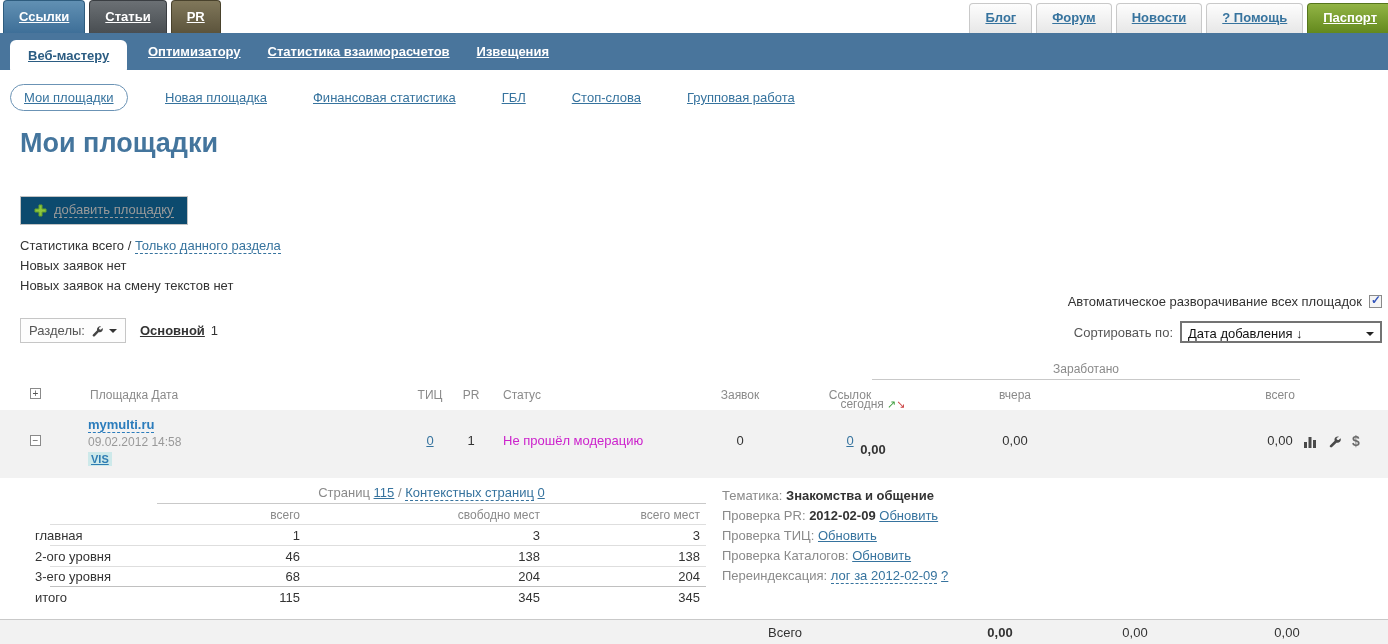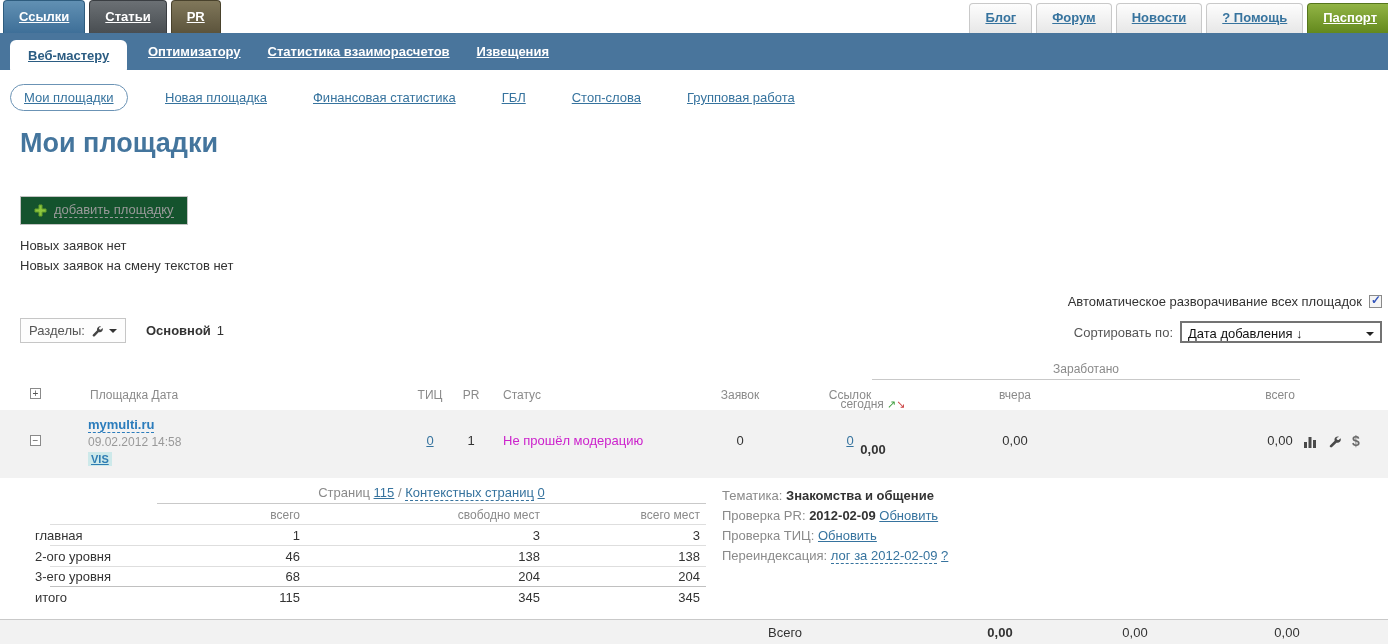--- a/index.html
+++ b/index.html
@@ -31,35 +31,35 @@
   
   .subnav-pill { position:absolute; left:10px; top:84px; border:1px solid #6b93b5; border-radius:14px;
                  padding:5px 13px; color:#36739E; text-decoration:underline; font-weight:normal; cursor:pointer; }
   .subnav-links { position:absolute; left:165px; top:90px; display:flex; gap:46px; }
   .subnav-links span { color:#36739E; text-decoration:underline; cursor:pointer; white-space:nowrap; }
 
   .page-title { position:absolute; left:20px; top:128px; font-size:27px; color:#44759D; }
 
   
   .add-btn { position:absolute; left:20px; top:196px; display:flex; align-items:center; gap:7px;
-             border:1px solid #c2c2c2; background:#14532d; padding:5px 13px 6px; cursor:pointer; }
+             border:1px solid #c2c2c2; background:#0c4a6e; padding:5px 13px 6px; cursor:pointer; }
   .add-btn .lbl { color:#9a9a9a; border-bottom:1px dashed #9a9a9a; }
   .stats { position:absolute; left:20px; top:236px; line-height:20px; color:#333; }
   .link { color:#36739E; text-decoration:underline; cursor:pointer; }
   .link-dashed { color:#36739E; text-decoration:none; border-bottom:1px dashed #36739E; cursor:pointer; }
 
   
   .auto-expand { position:absolute; right:6px; top:294px; display:flex; align-items:center; gap:7px; }
   .checkbox { width:13px; height:13px; border:1px solid #8a8a8a; background:#f4f4f4; position:relative; cursor:pointer; }
   .checkbox::before { content:"✓"; position:absolute; left:1px; top:-3px; font-size:12px; font-weight:bold; color:#3355bb; }
   .sections-row { position:absolute; left:20px; top:318px; display:flex; align-items:center; }
   .sections-btn { display:inline-flex; align-items:center; gap:6px; border:1px solid #c6c6c6; background:#fdfdfd;
                   padding:4px 8px; color:#555; cursor:pointer; }
   .caret { width:0; height:0; border-left:4px solid transparent; border-right:4px solid transparent; border-top:4px solid #333; }
-  .section-name { font-weight:bold; margin-left:20px; }
+  .section-name { font-weight:bold; margin-left:14px;text-decoration:underline; }
   .section-count { margin-left:6px; }
   .sort-row { position:absolute; right:6px; top:321px; display:flex; align-items:center; gap:7px; }
   .sort-label { color:#555; }
   .select { position:relative; width:202px; height:22px; border:2px solid #737373; background:#fff; cursor:pointer; }
   .select .val { position:absolute; left:6px; top:3px; font-size:13px; color:#111; }
   .select .caret { position:absolute; right:6px; top:9px; border-top-color:#222; }
 
   
   .hdr { position:absolute; font-size:12px; color:#8a8a8a; }
   .earned-label { left:872px; width:428px; top:362px; text-align:center; }
@@ -158,20 +158,21 @@
   <h1 class="page-title">Мои площадки</h1>
 
   <div class="add-btn">
     <svg width="13" height="13" viewBox="0 0 13 13">
       <path d="M5 1h3v4h4v3H8v4H5V8H1V5h4z" fill="#8CC63E" stroke="#67a12b" stroke-width="1"></path>
     </svg>
     <span class="lbl">добавить площадку</span>
   </div>
 
   <div class="stats">
+    <div><span>Статистика всего / </span><span class="link-dashed">Только данного раздела</span></div>
     <div>Новых заявок нет</div>
     <div>Новых заявок на смену текстов нет</div>
   </div>
 
   <div class="auto-expand">
     <span>Автоматическое разворачивание всех площадок</span>
     <div class="checkbox"></div>
   </div>
 
   <div class="sections-row">
@@ -280,20 +281,24 @@
       <div>
         <span class="lab">Проверка PR:</span>
         <span class="val">2012-02-09</span>
         <span class="link">Обновить</span>
       </div>
       <div>
         <span class="lab">Проверка ТИЦ:</span>
         <span class="link">Обновить</span>
       </div>
       <div>
+        <span class="lab">Проверка Каталогов:</span>
+        <span class="link">Обновить</span>
+      </div>
+      <div>
         <span class="lab">Переиндексация:</span>
         <span class="link-dashed">лог за 2012-02-09</span>
         <span class="link">?</span>
       </div>
     </div>
   </div>
 
   <div class="total-row">
     <div class="cell t-label">Всего</div>
     <div class="cell tc1 bold">0,00</div>

